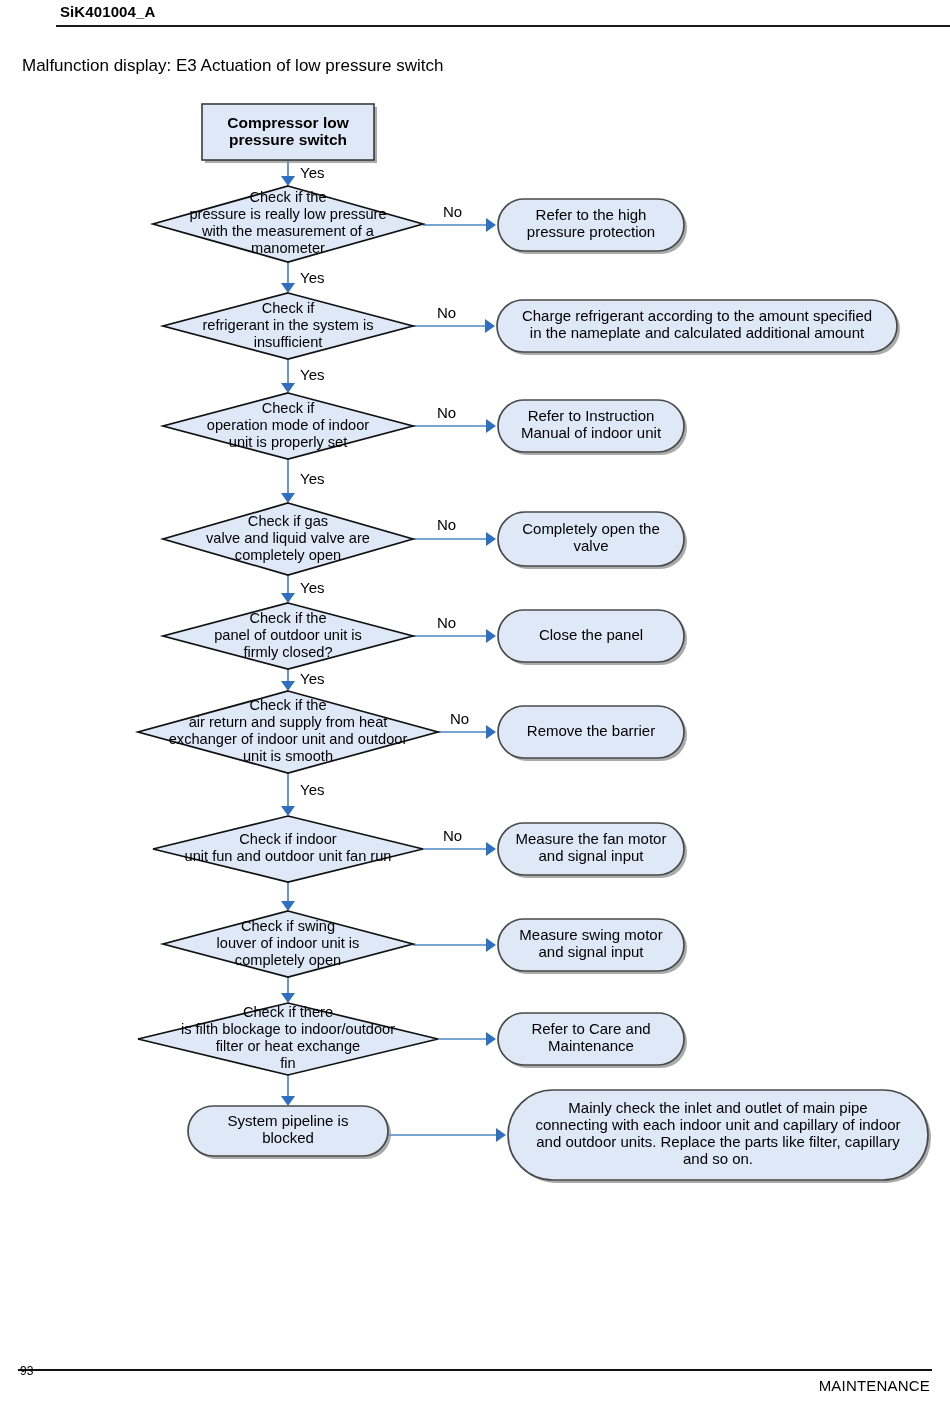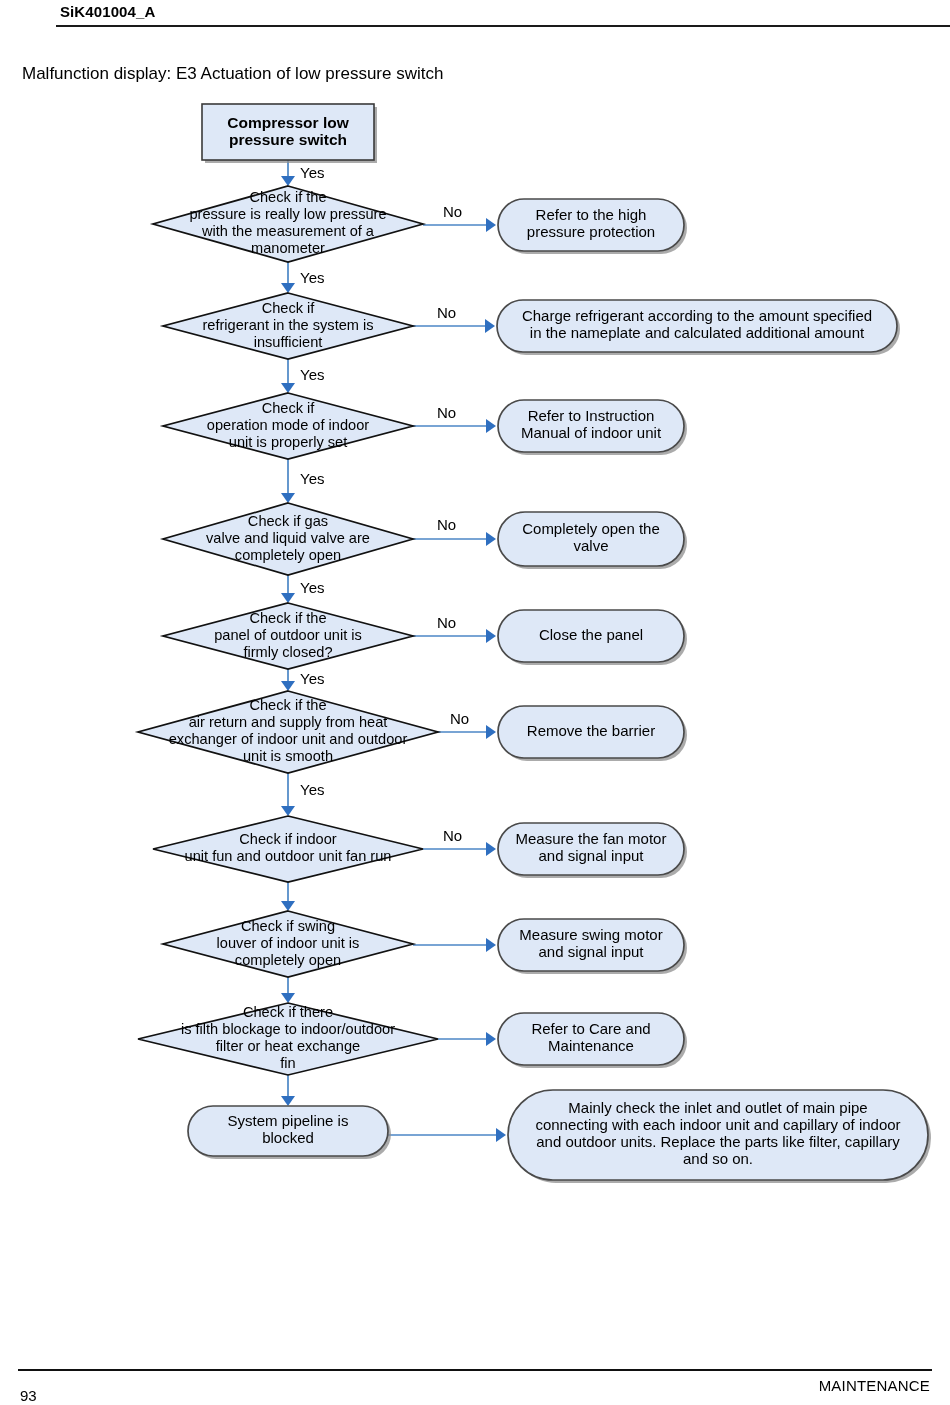--- a/index.html
+++ b/index.html
@@ -39,21 +39,20 @@
     border-top: 2px solid #1a1a1a;
   }
 
   
   #page-title {
     position: absolute;
     left: 22px; top: 56px;
     font-size: 17px;
     color: #000;
     white-space: nowrap;
-    margin-top: 8px;
   }
 
   
   #flowchart {
     position: absolute;
     left: 0; top: 88px;
     width: 950px;
     height: 1110px;
   }
   #flow-svg { display: block; }
@@ -97,22 +96,22 @@
   }
   #footer-rule {
     position: absolute;
     left: 18px; top: 14px;
     width: 914px;
     height: 0;
     border-top: 2.5px solid #111;
   }
   #footer-page-number {
     position: absolute;
-    left: 20px; top: 32px;
-    font-size: 15px;
+    left: 20px; top: 9px;
+    font-size: 12px;
   }
   #footer-section {
     position: absolute;
     right: 20px; top: 22px;
     font-size: 15px;
     letter-spacing: 0.2px;
   }
 </style>
 </head>
 <body>

